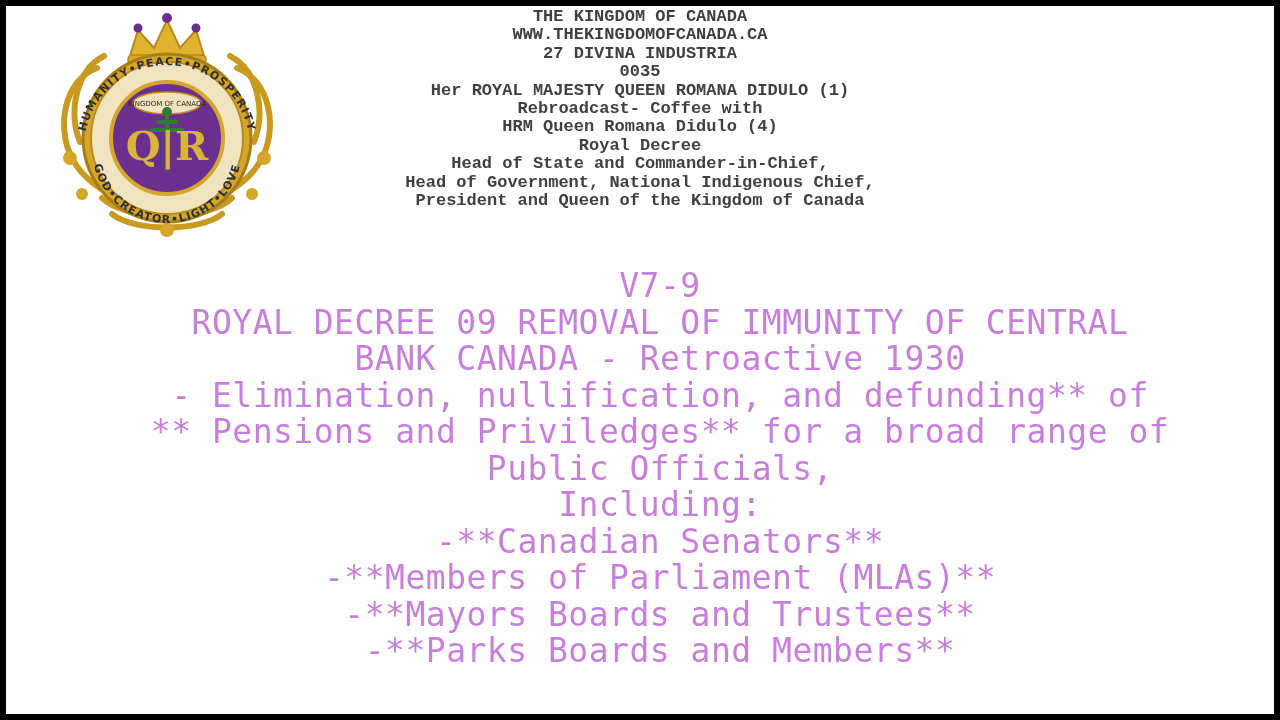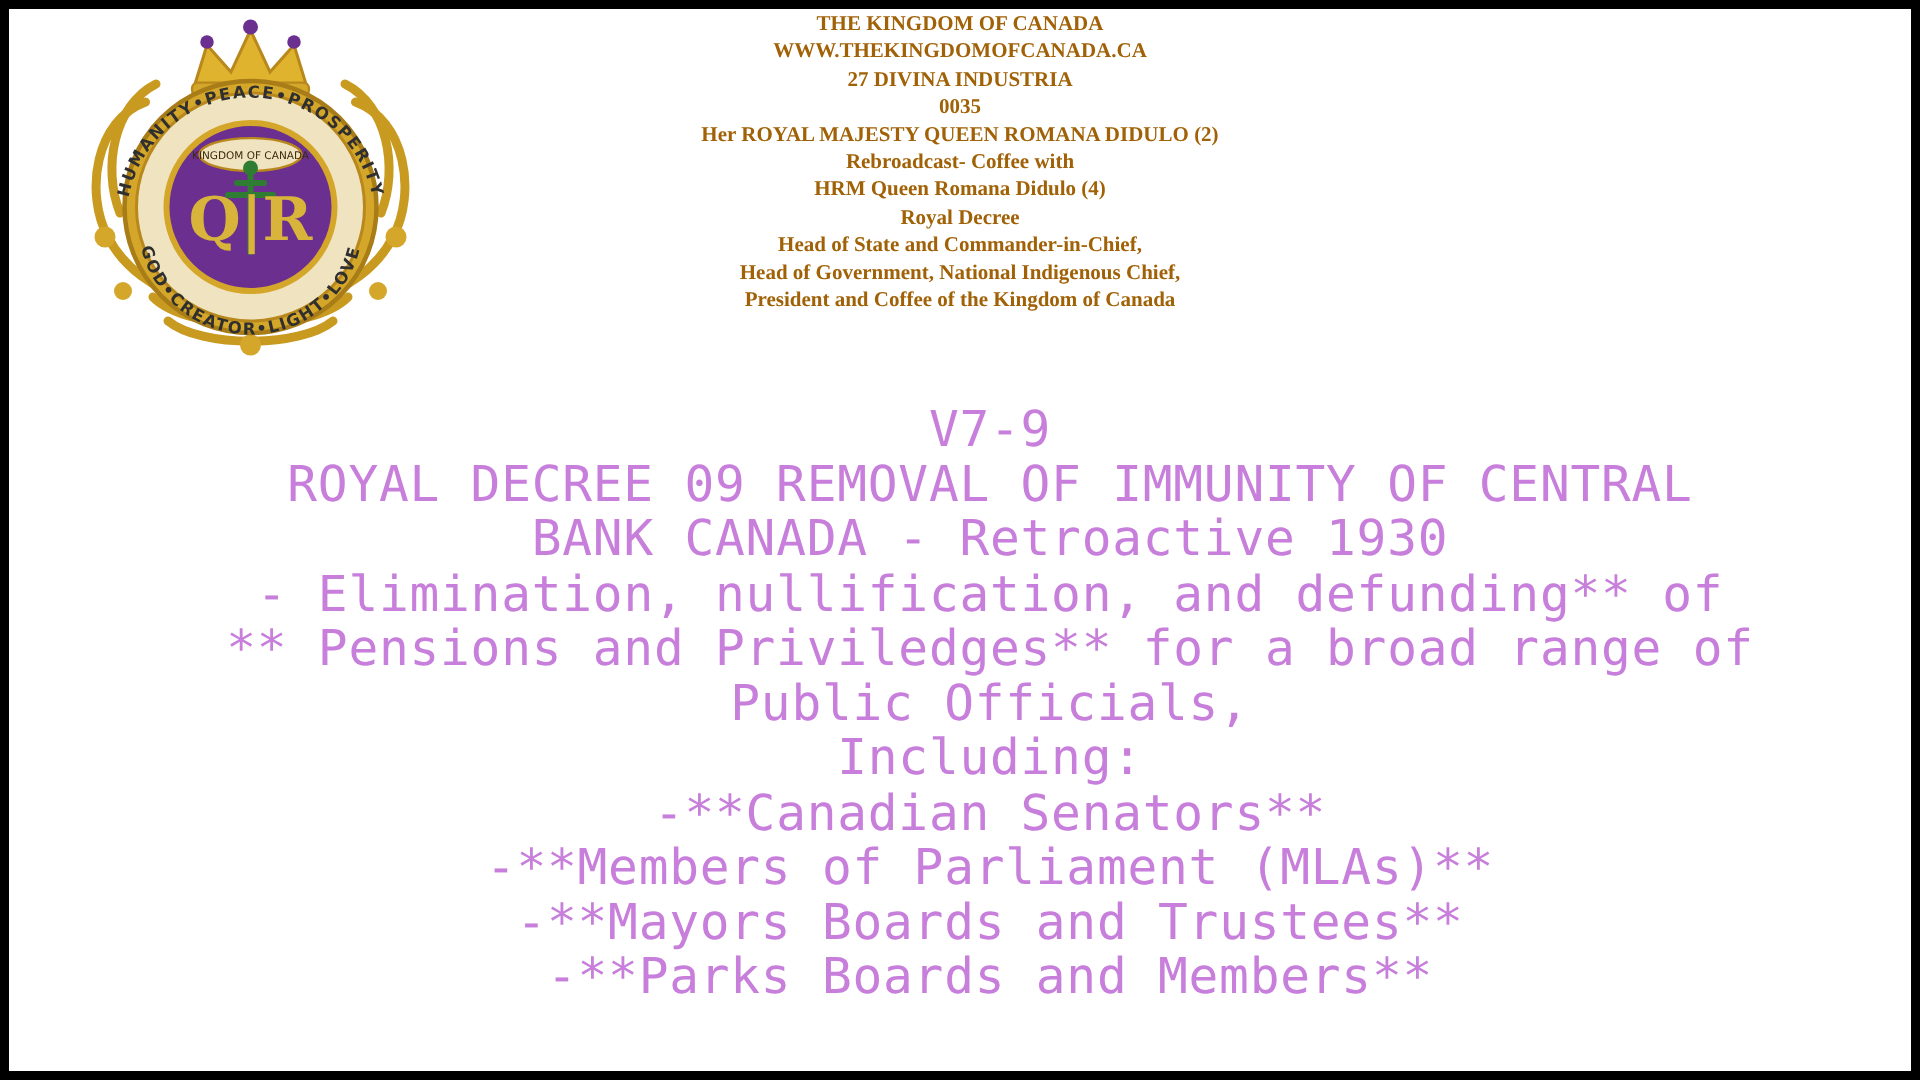--- a/index.html
+++ b/index.html
@@ -51,24 +51,24 @@
   }
   .crest svg { display: block; }
 
   
   .header {
     position: absolute;
     left: 330px;
     top: 8px;
     width: 620px;
     text-align: center;
-    color: #a16207;
-    font-family: Liberation Serif, serif;
+    color: #404040;
+    font-family: Liberation Mono, monospace;
     font-weight: bold;
-    font-size: 14px;
+    font-size: 17px;
     line-height: 18.4px;
     letter-spacing: 0px;
   }
   .header div { white-space: nowrap; }
 
   
   .body-text {
     position: absolute;
     left: 0;
     top: 268px;
@@ -149,27 +149,27 @@
         <textPath href="#arcBot" startOffset="50%" text-anchor="middle">GOD•CREATOR•LIGHT•LOVE</textPath>
       </text>
     </svg>
   </div>
 
   <div class="header">
     <div>THE KINGDOM OF CANADA</div>
     <div>WWW.THEKINGDOMOFCANADA.CA</div>
     <div>27 DIVINA INDUSTRIA</div>
     <div>0035</div>
-    <div>Her ROYAL MAJESTY QUEEN ROMANA DIDULO (2)</div>
+    <div>Her ROYAL MAJESTY QUEEN ROMANA DIDULO (1)</div>
     <div>Rebroadcast- Coffee with</div>
     <div>HRM Queen Romana Didulo (4)</div>
     <div>Royal Decree</div>
     <div>Head of State and Commander-in-Chief,</div>
     <div>Head of Government, National Indigenous Chief,</div>
-    <div>President and Coffee of the Kingdom of Canada</div>
+    <div>President and Queen of the Kingdom of Canada</div>
   </div>
 
   <div class="body-text">
     <div class="ln">V7-9</div>
     <div class="ln">ROYAL DECREE 09 REMOVAL OF IMMUNITY OF CENTRAL</div>
     <div class="ln">BANK CANADA - Retroactive 1930</div>
     <div class="ln">- Elimination, nullification, and defunding** of</div>
     <div class="ln">** Pensions and Priviledges** for a broad range of</div>
     <div class="ln">Public Officials,</div>
     <div class="ln">Including:</div>

